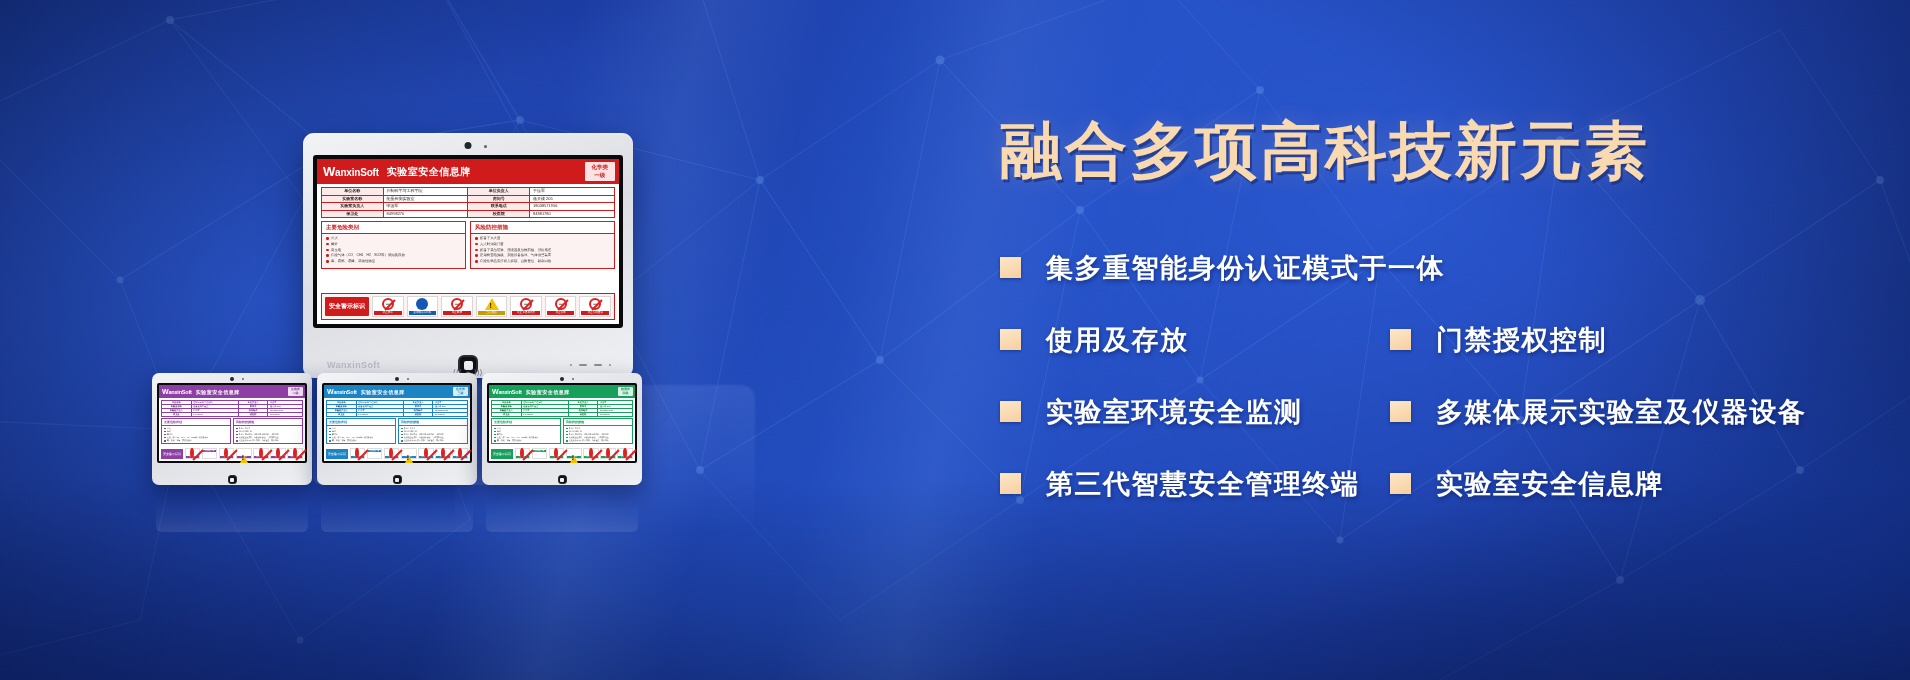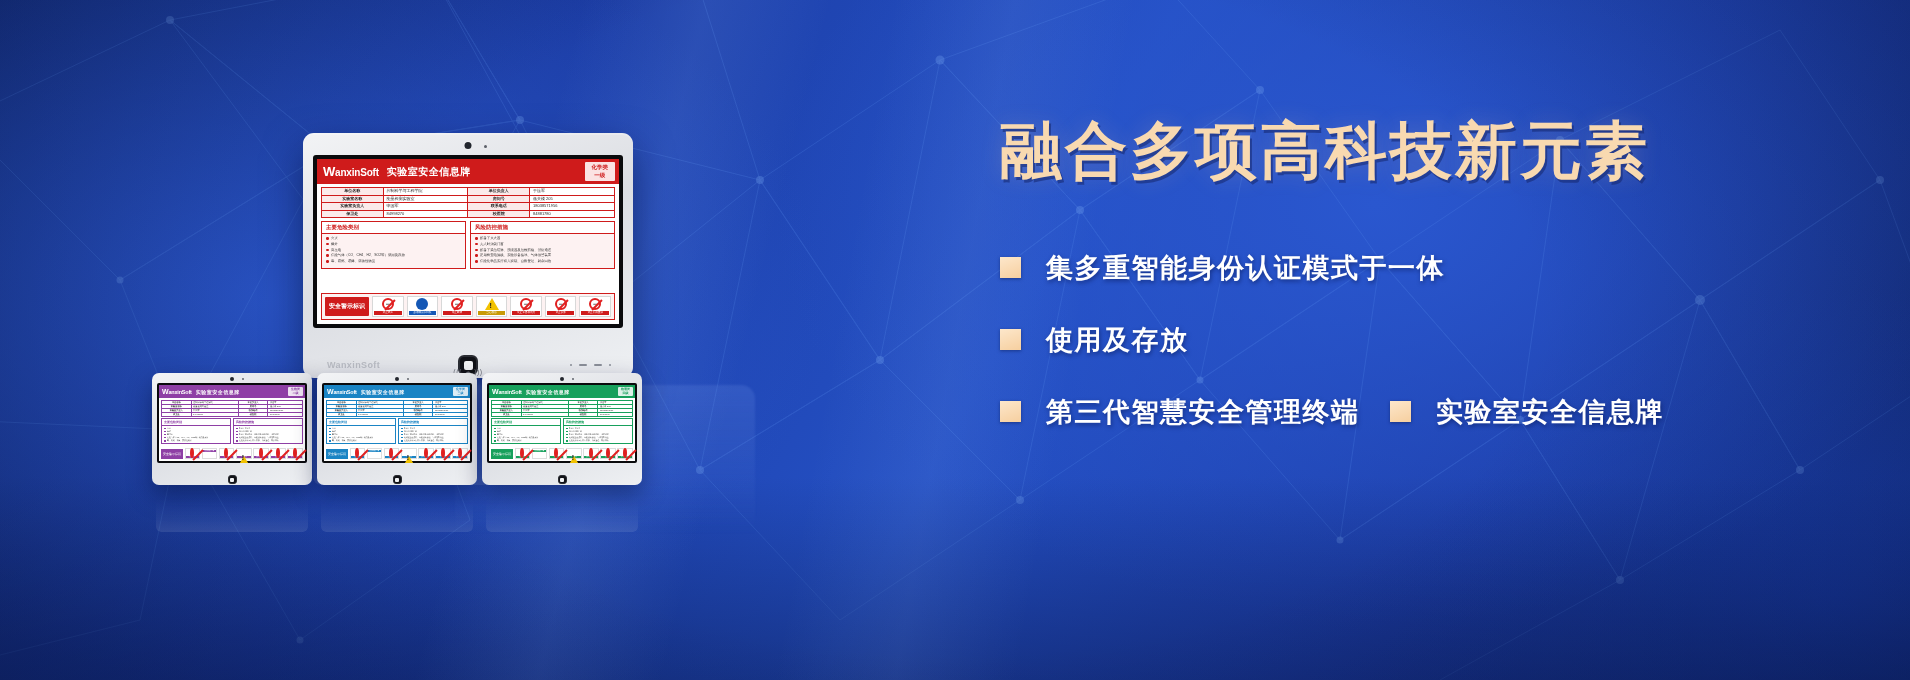--- a/index.html
+++ b/index.html
@@ -939,20 +939,34 @@
           <div class="feat col1">
             <span class="bullet"></span>
             <span class="feat-label">集多重智能身份认证模式于一体</span>
           </div>
         </div>
         <div class="feat-row">
           <div class="feat col1">
             <span class="bullet"></span>
             <span class="feat-label">使用及存放</span>
           </div>
+          <div class="feat col2">
+            <span class="bullet"></span>
+            <span class="feat-label">门禁授权控制</span>
+          </div>
+        </div>
+        <div class="feat-row">
+          <div class="feat col1">
+            <span class="bullet"></span>
+            <span class="feat-label">实验室环境安全监测</span>
+          </div>
+          <div class="feat col2">
+            <span class="bullet"></span>
+            <span class="feat-label">多媒体展示实验室及仪器设备</span>
+          </div>
         </div>
         <div class="feat-row">
           <div class="feat col1">
             <span class="bullet"></span>
             <span class="feat-label">第三代智慧安全管理终端</span>
           </div>
           <div class="feat col2">
             <span class="bullet"></span>
             <span class="feat-label">实验室安全信息牌</span>
           </div>

